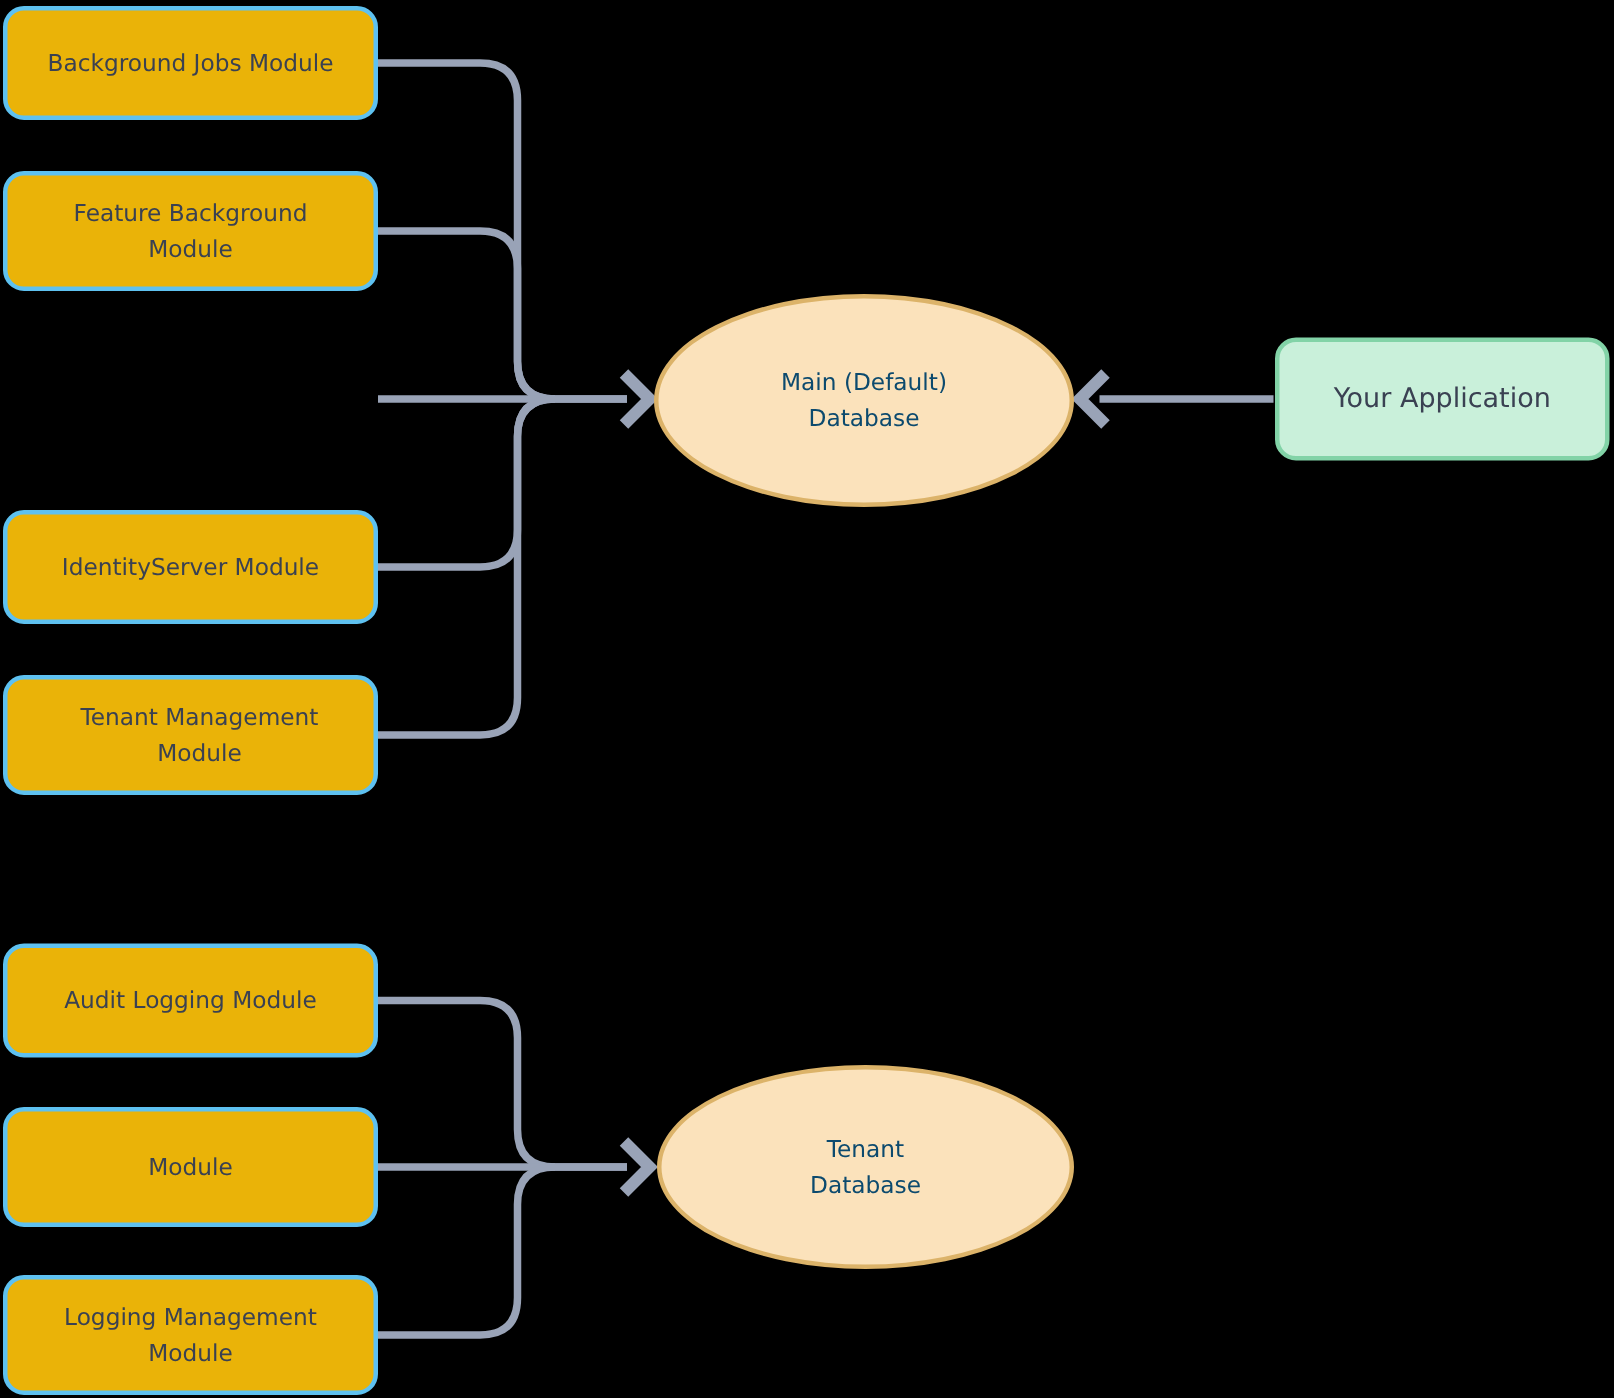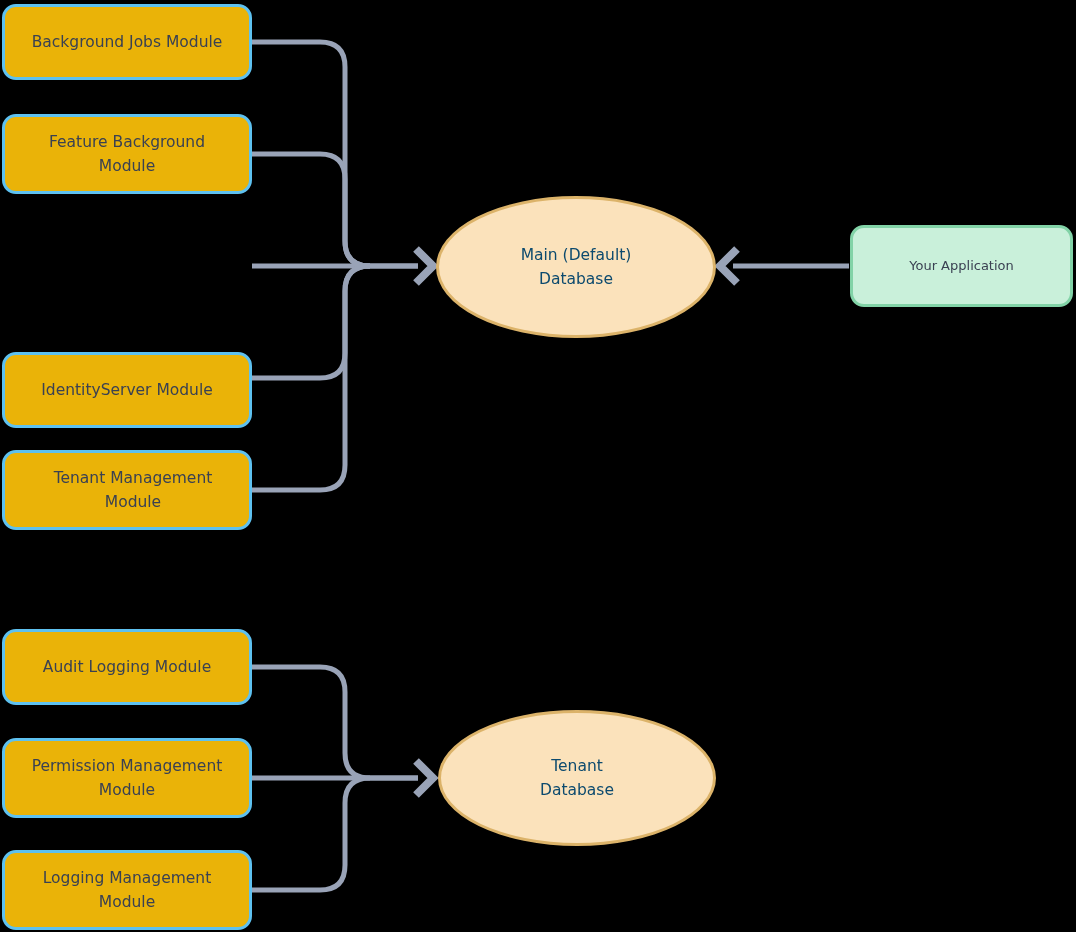--- a/index.html
+++ b/index.html
@@ -57,21 +57,21 @@
     position: absolute;
     box-sizing: border-box;
     background: #c9f0da;
     border: 3px solid #82d3a7;
     border-radius: 14px;
     display: flex;
     align-items: center;
     justify-content: center;
     text-align: center;
     color: #3a4152;
-    font-size: 13px;
+    font-size: 18px;
     line-height: 24px;
   }
   .wire {
     stroke: #99a3b7;
     stroke-width: 5;
     fill: none;
   }
   .arrowhead {
     stroke: #99a3b7;
     stroke-width: 8;
@@ -109,21 +109,21 @@
   </div>
 
   <div class="module" style="top:114px; height:80px;">
     <div>
       <span>Feature Background</span>
       <span>Module</span>
     </div>
   </div>
 
 
-  <div class="module" style="top:352px; height:76px;">
+  <div class="module" style="top:340px; height:76px;">
     <div>
       <span>IdentityServer Module</span>
     </div>
   </div>
 
   <div class="module" style="top:450px; height:80px;padding-left:12px;">
     <div>
       <span>Tenant Management</span>
       <span>Module</span>
     </div>
@@ -143,21 +143,20 @@
   </div>
 
   <div class="module" style="top:629px; height:76px;">
     <div>
       <span>Audit Logging Module</span>
     </div>
   </div>
 
   <div class="module" style="top:738px; height:80px;">
     <div>
-      <span>Permission Management</span>
       <span>Module</span>
     </div>
   </div>
 
   <div class="module" style="top:850px; height:80px;">
     <div>
       <span>Logging Management</span>
       <span>Module</span>
     </div>
   </div>

